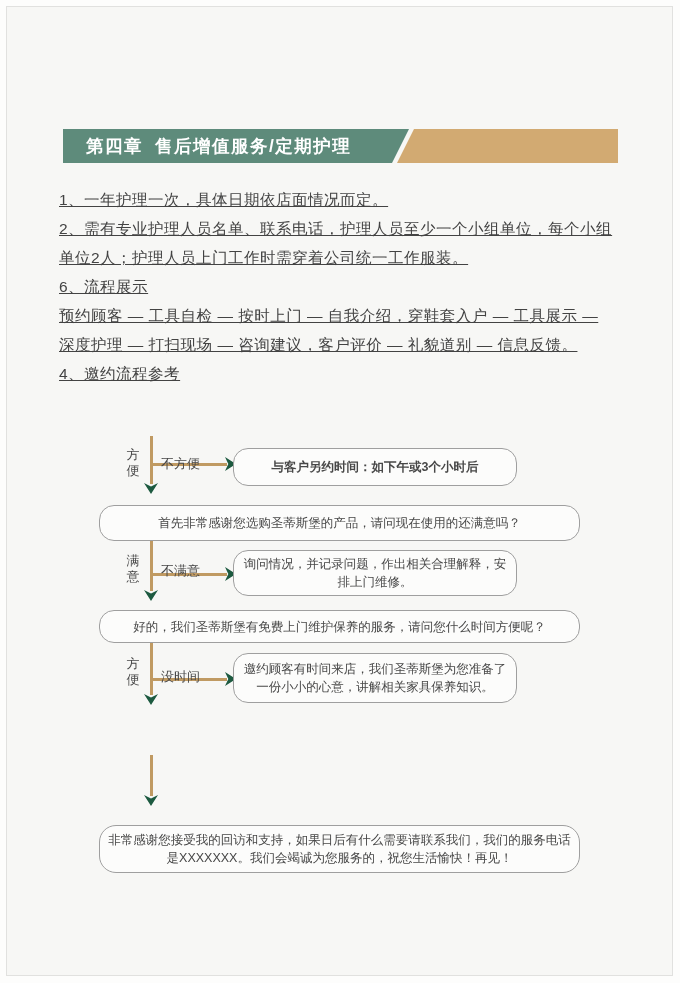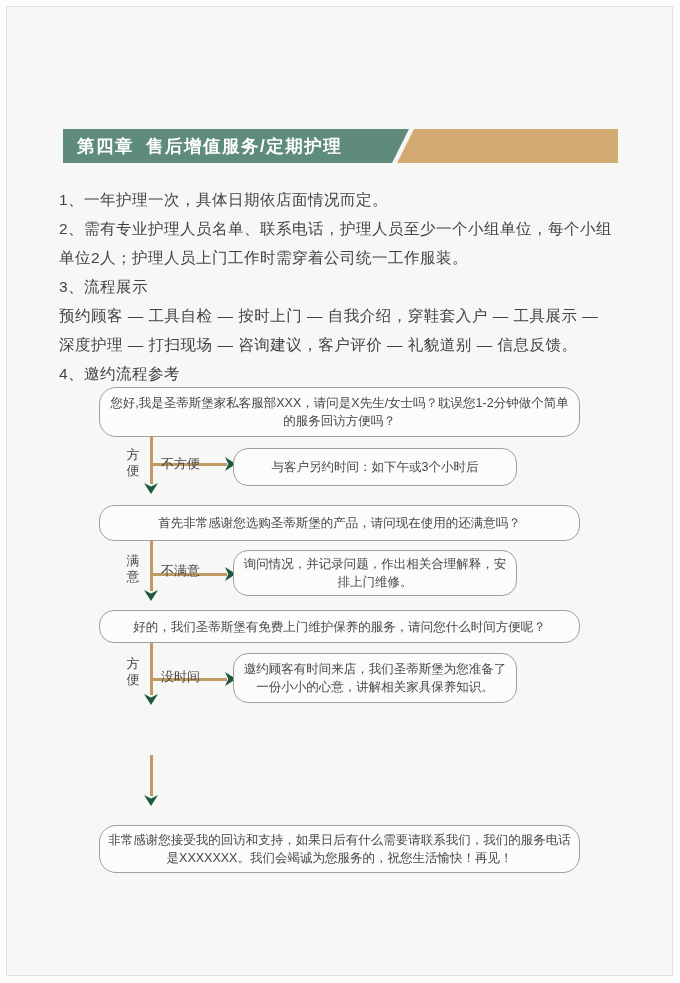--- a/index.html
+++ b/index.html
@@ -6,31 +6,31 @@
   html,body { width:680px; height:983px; background:#fdfdfc; overflow:hidden;
               font-family:"Liberation Sans","DejaVu Sans",sans-serif; }
   .page { position:absolute; left:6px; top:6px; width:667px; height:970px;
           background:#f7f7f5; border:1px solid #e1e1df; }
 
   
   .banner { position:relative; margin-top:122px; margin-left:56px; height:34px; width:560px; }
   .banner-green { position:absolute; left:0; top:0; width:346px; height:34px;
                   background:var(--banner-green,#5e8b7b);
                   clip-path:polygon(0 0,100% 0,calc(100% - 17px) 100%,0 100%);
-                  display:flex; align-items:center; padding-left:14px;
+                  display:flex; align-items:center; padding-left:23px;
                   color:#fff; font-size:17.5px; font-weight:bold; letter-spacing:1.5px; }
   .banner-green .gap { display:inline-block; width:12px; }
   .banner-tan { position:absolute; left:334px; top:0; width:221px; height:34px;
                 background:var(--banner-tan,#d2aa72);
                 clip-path:polygon(17px 0,100% 0,100% 100%,0 100%); }
 
   
   .content { margin:22px 54px 0 52px; color:#434343; font-size:15.5px; line-height:29px;
              letter-spacing:0.5px; }
-  .content p { margin:0; }
+  .content p { margin:0;text-decoration:underline; }
 
   
   .flow { position:relative; height:500px; width:680px; margin-left:-6px; margin-top:-1px;
           color:#474747; }
   .fbox { position:absolute; background:#fcfcfb; border:1px solid #9f9f9f; border-radius:15px;
           font-size:12.5px; line-height:18px; display:flex; align-items:center;
           justify-content:center; text-align:center; padding:2px 8px; }
   .main-box { left:98px; width:481px; }
   .side-box { left:232px; width:284px; }
 
@@ -60,39 +60,38 @@
       <span>第四章</span>
       <span class="gap"></span>
       <span>售后增值服务/定期护理</span>
     </div>
     <div class="banner-tan"></div>
   </div>
 
   <div class="content">
     <p>1、一年护理一次，具体日期依店面情况而定。</p>
     <p>2、需有专业护理人员名单、联系电话，护理人员至少一个小组单位，每个小组单位2人；护理人员上门工作时需穿着公司统一工作服装。</p>
-    <p>3、流程展示</p>
+    <p>6、流程展示</p>
     <p>预约顾客 — 工具自检 — 按时上门 — 自我介绍，穿鞋套入户 — 工具展示 — 深度护理 — 打扫现场 — 咨询建议，客户评价 — 礼貌道别 — 信息反馈。</p>
     <p>4、邀约流程参考</p>
   </div>
 
   <div class="flow">
 
-    <div class="fbox main-box" style="top:0; min-height:50px; border-radius:17px;">您好,我是圣蒂斯堡家私客服部XXX，请问是X先生/女士吗？耽误您1-2分钟做个简单的服务回访方便吗？</div>
     <div class="varrow" style="left:143px; top:49px; height:58px;">
       <div class="shaft"></div>
       <div class="vhead"></div>
     </div>
     <div class="vlabel" style="left:124px; top:60px;">方便</div>
     <div class="harrow" style="left:151px; top:70px; width:84px;">
       <div class="shaft"></div>
       <div class="hhead"></div>
     </div>
     <div class="hlabel" style="left:160px; top:56px;">不方便</div>
-    <div class="fbox side-box" style="top:61px; min-height:38px;">与客户另约时间：如下午或3个小时后</div>
+    <div class="fbox side-box" style="top:61px; min-height:38px;font-weight:bold;">与客户另约时间：如下午或3个小时后</div>
 
     <div class="fbox main-box" style="top:118px; min-height:36px;">首先非常感谢您选购圣蒂斯堡的产品，请问现在使用的还满意吗？</div>
     <div class="varrow" style="left:143px; top:154px; height:60px;">
       <div class="shaft"></div>
       <div class="vhead"></div>
     </div>
     <div class="vlabel" style="left:124px; top:166px;">满意</div>
     <div class="harrow" style="left:151px; top:180px; width:84px;">
       <div class="shaft"></div>
       <div class="hhead"></div>

